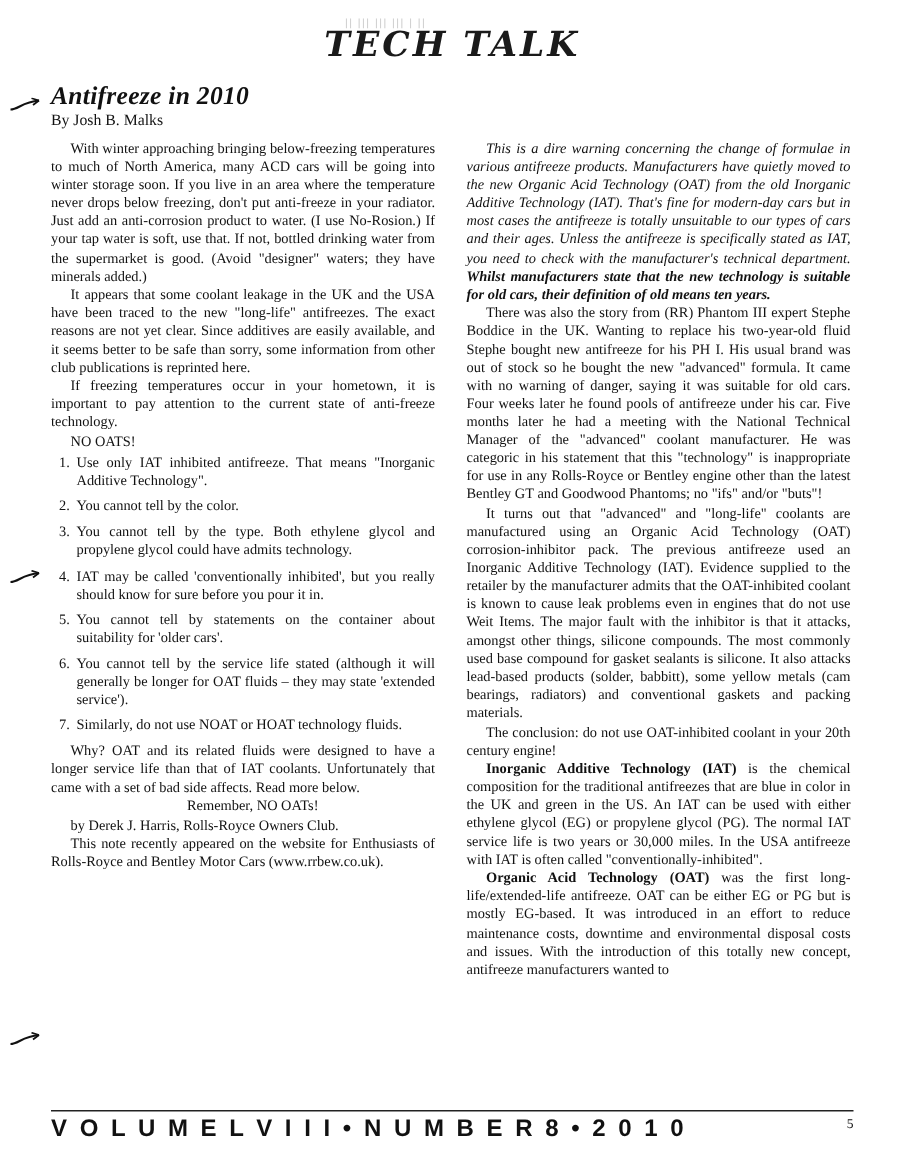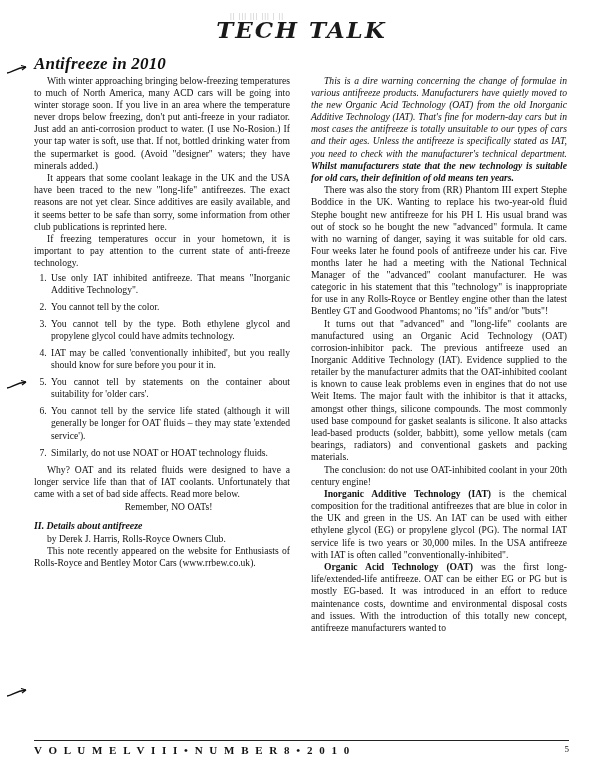--- a/index.html
+++ b/index.html
@@ -134,22 +134,22 @@
     right: 34px;
     bottom: 14px;
     height: 24px;
   }
   .footer-rule {
     border-top: 1.4px solid #222;
     width: 100%;
     margin-bottom: 3px;
   }
   .footer-text {
-    font-family: Liberation Serif, serif;
-    font-size: 11px;
+    font-family: Liberation Sans, sans-serif;
+    font-size: 16px;
     font-weight: bold;
     letter-spacing: 2.0px;
     color: #111;
   }
   .footer-page {
     position: absolute;
     right: 0;
     top: 4px;
     font-family: "Liberation Serif", serif;
     font-size: 9px;
@@ -187,43 +187,44 @@
         <path d="M20 2 L15 0.5 M20 2 L16 5" stroke="#111" stroke-width="1.2" fill="none"></path>
       </svg>
   </div>
 
   <div class="masthead">
     <div class="masthead-ghost">|| ||| |||  ||| | ||</div>
     <div class="masthead-title"><span class="tt-inner">TECH TALK</span></div>
   </div>
 
   <div class="headline">Antifreeze in 2010</div>
+  <div class="byline">By Josh B. Malks</div>
 
   <div class="columns">
 
     <div class="col">
       <p>With winter approaching bringing below-freezing temperatures to much of North America, many ACD cars will be going into winter storage soon. If you live in an area where the temperature never drops below freezing, don't put anti-freeze in your radiator. Just add an anti-corrosion product to water. (I use No-Rosion.) If your tap water is soft, use that. If not, bottled drinking water from the supermarket is good. (Avoid "designer" waters; they have minerals added.)</p>
       <p>It appears that some coolant leakage in the UK and the USA have been traced to the new "long-life" antifreezes. The exact reasons are not yet clear. Since additives are easily available, and it seems better to be safe than sorry, some information from other club publications is reprinted here.</p>
       <p>If freezing temperatures occur in your hometown, it is important to pay attention to the current state of anti-freeze technology.</p>
 
+      <p class="plain-line">NO OATS!</p>
 
       <ol class="numlist">
         <li>Use only IAT inhibited antifreeze. That means "Inorganic Additive Technology".</li>
         <li>You cannot tell by the color.</li>
         <li>You cannot tell by the type. Both ethylene glycol and propylene glycol could have admits technology.</li>
         <li>IAT may be called 'conventionally inhibited', but you really should know for sure before you pour it in.</li>
         <li>You cannot tell by statements on the container about suitability for 'older cars'.</li>
         <li>You cannot tell by the service life stated (although it will generally be longer for OAT fluids – they may state 'extended service').</li>
         <li>Similarly, do not use NOAT or HOAT technology fluids.</li>
       </ol>
 
       <p>Why? OAT and its related fluids were designed to have a longer service life than that of IAT coolants. Unfortunately that came with a set of bad side affects. Read more below.</p>
       <p class="center-line">Remember, NO OATs!</p>
 
-      <div class="sec-head">II. Details about antifreeze</div>
       <p class="sub-byline">by Derek J. Harris, Rolls-Royce Owners Club.</p>
       <p>This note recently appeared on the website for Enthusiasts of Rolls-Royce and Bentley Motor Cars (www.rrbew.co.uk).</p>
     </div>
 
     <div class="col">
       <p class="italic"><span>This is a dire warning concerning the change of formulae in various antifreeze products. Manufacturers have quietly moved to the new Organic Acid Technology (OAT) from the old Inorganic Additive Technology (IAT). That's fine for modern-day cars but in most cases the antifreeze is totally unsuitable to our types of cars and their ages. Unless the antifreeze is specifically stated as IAT, you need to check with the manufacturer's technical department. </span><span class="bold-italic">Whilst manufacturers state that the new technology is suitable for old cars, their definition of old means ten years.</span></p>
       <p>There was also the story from (RR) Phantom III expert Stephe Boddice in the UK. Wanting to replace his two-year-old fluid Stephe bought new antifreeze for his PH I. His usual brand was out of stock so he bought the new "advanced" formula. It came with no warning of danger, saying it was suitable for old cars. Four weeks later he found pools of antifreeze under his car. Five months later he had a meeting with the National Technical Manager of the "advanced" coolant manufacturer. He was categoric in his statement that this "technology" is inappropriate for use in any Rolls-Royce or Bentley engine other than the latest Bentley GT and Goodwood Phantoms; no "ifs" and/or "buts"!</p>
       <p>It turns out that "advanced" and "long-life" coolants are manufactured using an Organic Acid Technology (OAT) corrosion-inhibitor pack. The previous antifreeze used an Inorganic Additive Technology (IAT). Evidence supplied to the retailer by the manufacturer admits that the OAT-inhibited coolant is known to cause leak problems even in engines that do not use Weit Items. The major fault with the inhibitor is that it attacks, amongst other things, silicone compounds. The most commonly used base compound for gasket sealants is silicone. It also attacks lead-based products (solder, babbitt), some yellow metals (cam bearings, radiators) and conventional gaskets and packing materials.</p>
       <p>The conclusion: do not use OAT-inhibited coolant in your 20th century engine!</p>
       <p><span class="bold">Inorganic Additive Technology (IAT)</span><span> is the chemical composition for the traditional antifreezes that are blue in color in the UK and green in the US. An IAT can be used with either ethylene glycol (EG) or propylene glycol (PG). The normal IAT service life is two years or 30,000 miles. In the USA antifreeze with IAT is often called "conventionally-inhibited".</span></p>

